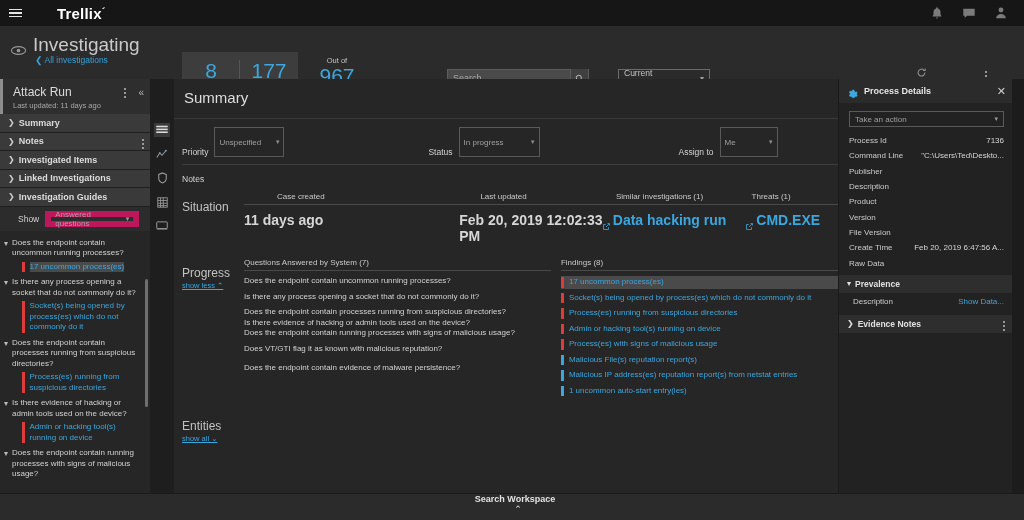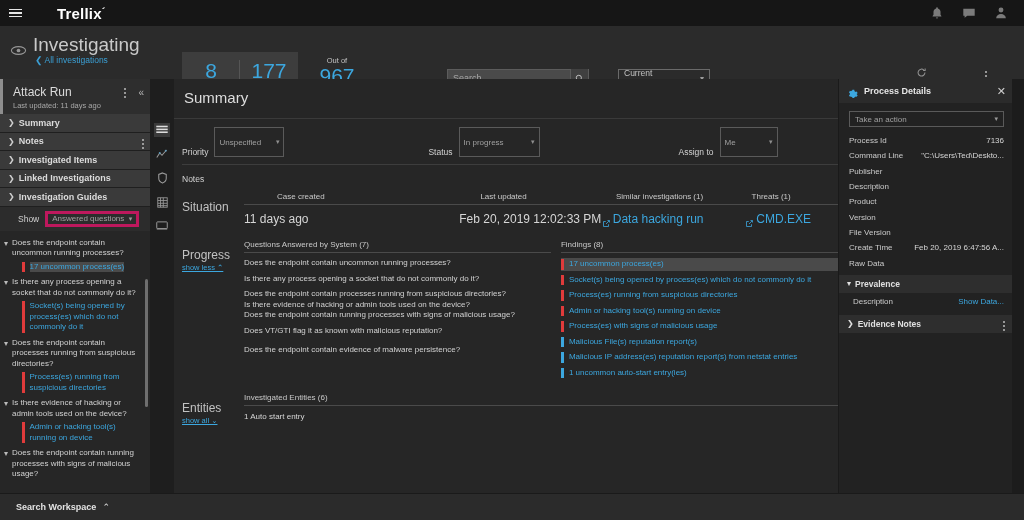--- a/index.html
+++ b/index.html
@@ -102,21 +102,21 @@
     border-bottom: 1px solid #1f1f1f; font-size: 9px; color: #dcdcdc; font-weight: bold;
     background: #3a3a3a; position: relative; cursor: pointer;
   }
   .lp-row .arw { font-size: 8px; margin-right: 4px; color: #cfcfcf; font-weight: normal; }
   .lp-row.active { background: #3a3a3a; }
   .lp-row .kebab { position:absolute; right: 6px; top: 6px; }
 
   .lp-showbar { height: 24px; display: flex; align-items: center; padding-left: 18px; background:#2c2c2c; }
   .lp-showlabel { font-size: 8.5px; color: #cfcfcf; margin-right: 6px; }
   .lp-showsel {
-    width: 94px; height: 16px; border: 3px solid #be185d; display:flex; align-items:center;
+    width: 94px; height: 16px; border: 6px solid #be185d; display:flex; align-items:center;
     padding: 0 4px; font-size: 8px; color: #a3a3a3; cursor:pointer;
   }
   .lp-showsel .caret { margin-left:auto; font-size: 7px; color:#9a9a9a; }
 
   .lp-guides { background: #262626; padding: 4px 0 0 0; position: relative; }
   .guide-q { display: flex; padding: 3px 8px 0 4px; }
   .guide-q .chev { font-size: 8px; color: #b9b9b9; margin-right: 4px; margin-top: 1px; }
   .guide-q .qtext { font-size: 8px; color: #d2d2d2; line-height: 10.5px; }
   .guide-f { display: flex; padding: 3px 6px 2px 22px; }
   .guide-f .bar { width: 2.5px; min-width:2.5px; background: #e03b3b; margin-right: 5px; }
@@ -167,21 +167,21 @@
   .sectionrow { display:flex; padding: 8px 8px 0 8px; }
   .sect-label { width: 62px; font-size: 12px; color: #c2c2c2; font-weight: 300; padding-top: 8px; }
   .sect-label .showlink { display:block; font-size: 7.5px; color:#3ca7df; text-decoration: underline; margin-top: 1px; cursor:pointer;}
   .sect-body { flex:1; }
 
   .sit-head { display:flex; font-size: 8px; color:#c9c9c9; padding-bottom: 3px; margin-left: 33px; }
   .sit-head div:nth-child(1){ width: 36%; }
   .sit-head div:nth-child(2){ width: 24%; }
   .sit-head div:nth-child(3){ width: 24%; }
   .sit-underline { height:1px; background:#4a4a4a; }
-  .sit-vals { display:flex; font-size: 12px; color:#d6d6d6; padding-top: 7px; }
+  .sit-vals { display:flex; font-size: 14px; color:#d6d6d6; padding-top: 7px; font-weight: bold; }
   .sit-vals div:nth-child(1){ width: 36%; }
   .sit-vals div:nth-child(2){ width: 24%; }
   .sit-vals div:nth-child(3){ width: 24%; }
   .linkv { color:#3ca7df; display:flex; align-items:center; gap:3px; cursor:pointer; }
   .extlink-ic { width:7px; height:7px; }
 
   .prog-cols { display:flex; }
   .prog-left { width: 53%; padding-right: 10px; }
   .prog-right { width: 47%; }
   .colhead { font-size: 8px; color:#c9c9c9; padding-bottom:3px; }
@@ -219,22 +219,23 @@
     height: 18px; display:flex; align-items:center; padding-left: 8px; background:#2e2e2e;
     font-size: 8.5px; color:#e0e0e0; font-weight: bold; margin-top: 4px; cursor:pointer; position:relative;
   }
   .rp-sec .arw { font-size: 8px; margin-right: 4px; font-weight: normal; }
   .rp-sec .kebab { position:absolute; right: 7px; top: 6px; }
   .rp-subfield { display:flex; align-items:center; height: 18px; padding: 0 8px 0 14px; font-size: 8px; }
 
   
   .bottombar {
     position: absolute; left: 0; bottom: 0; width: 1024px; height: 27px;
-    background: #2b2b2b; display:flex; align-items:center; padding-left: 16px;
+    background: #2b2b2b; display:flex; align-items:center; padding-left: 6px;
     border-top: 1px solid #1a1a1a;
+    flex-direction: column;
   }
   .bb-text { font-size: 9px; color: #e2e2e2; font-weight: bold; }
   .bb-caret { font-size: 9px; color: #e2e2e2; margin-left: 6px; cursor:pointer; }
 </style>
 </head>
 <body>
 
 <div id="app">
 
   <div class="brandbar">
@@ -578,25 +579,20 @@
           </div>
         </div>
       </div>
     </div>
 
     <div class="sectionrow" style="padding-top:11px">
       <div class="sect-label">
         <span>Entities</span>
         <span class="showlink">show all ⌄</span>
       </div>
-      <div class="sect-body">
-        <div class="ent-head">Investigated Entities (6)</div>
-        <div class="sit-underline"></div>
-        <div class="ent-item">1 Auto start entry</div>
-      </div>
     </div>
 
     <div class="main-scrollbar"></div>
   </div>
 
   <div class="rightpanel">
     <div class="rp-head">
       <span class="gear-ic">
         <svg viewBox="0 0 16 16" fill="#3ca7df">
             <path d="M8 5a3 3 0 100 6 3 3 0 000-6zm6.3 3a6.3 6.3 0 00-.1-1l1.3-1-1.3-2.3-1.6.5a6.3 6.3 0 00-1.7-1L10.6 1H7.9L7.5 2.2a6.3 6.3 0 00-1.7 1l-1.6-.5L2.9 5l1.3 1a6.3 6.3 0 000 2l-1.3 1 1.3 2.3 1.6-.5a6.3 6.3 0 001.7 1l.4 1.2h2.7l.3-1.2a6.3 6.3 0 001.7-1l1.6.5 1.3-2.3-1.3-1z"></path>

